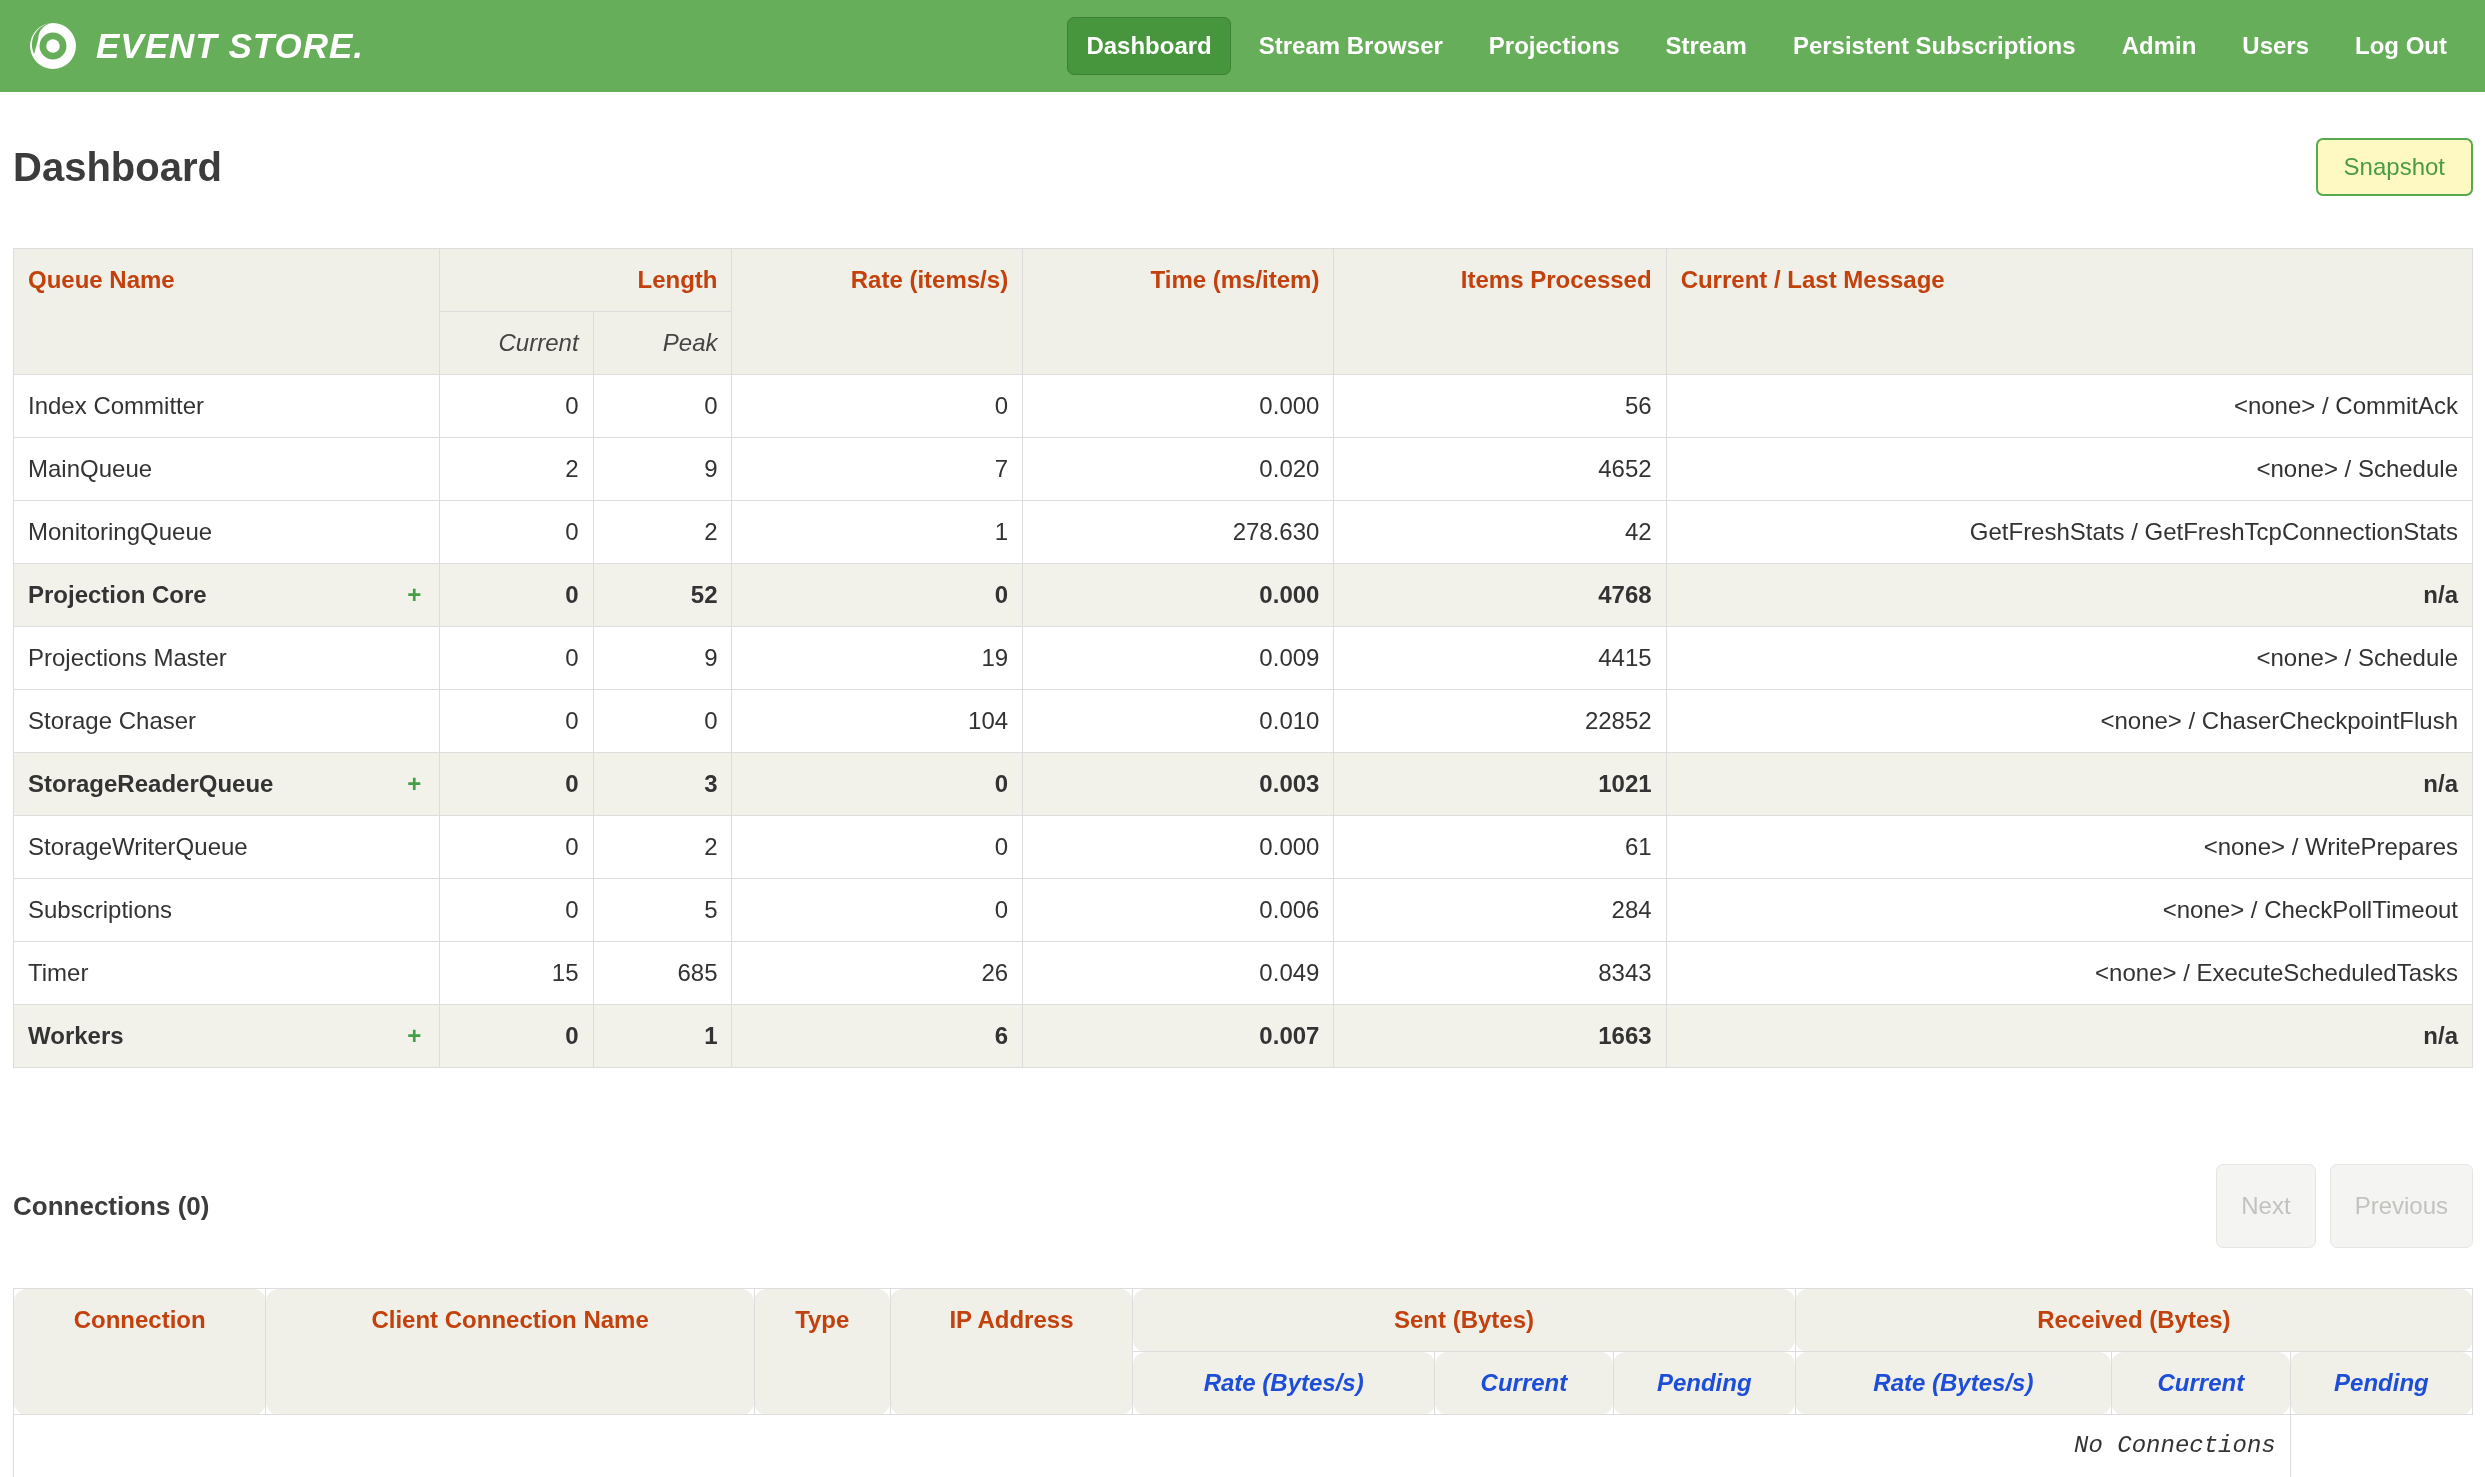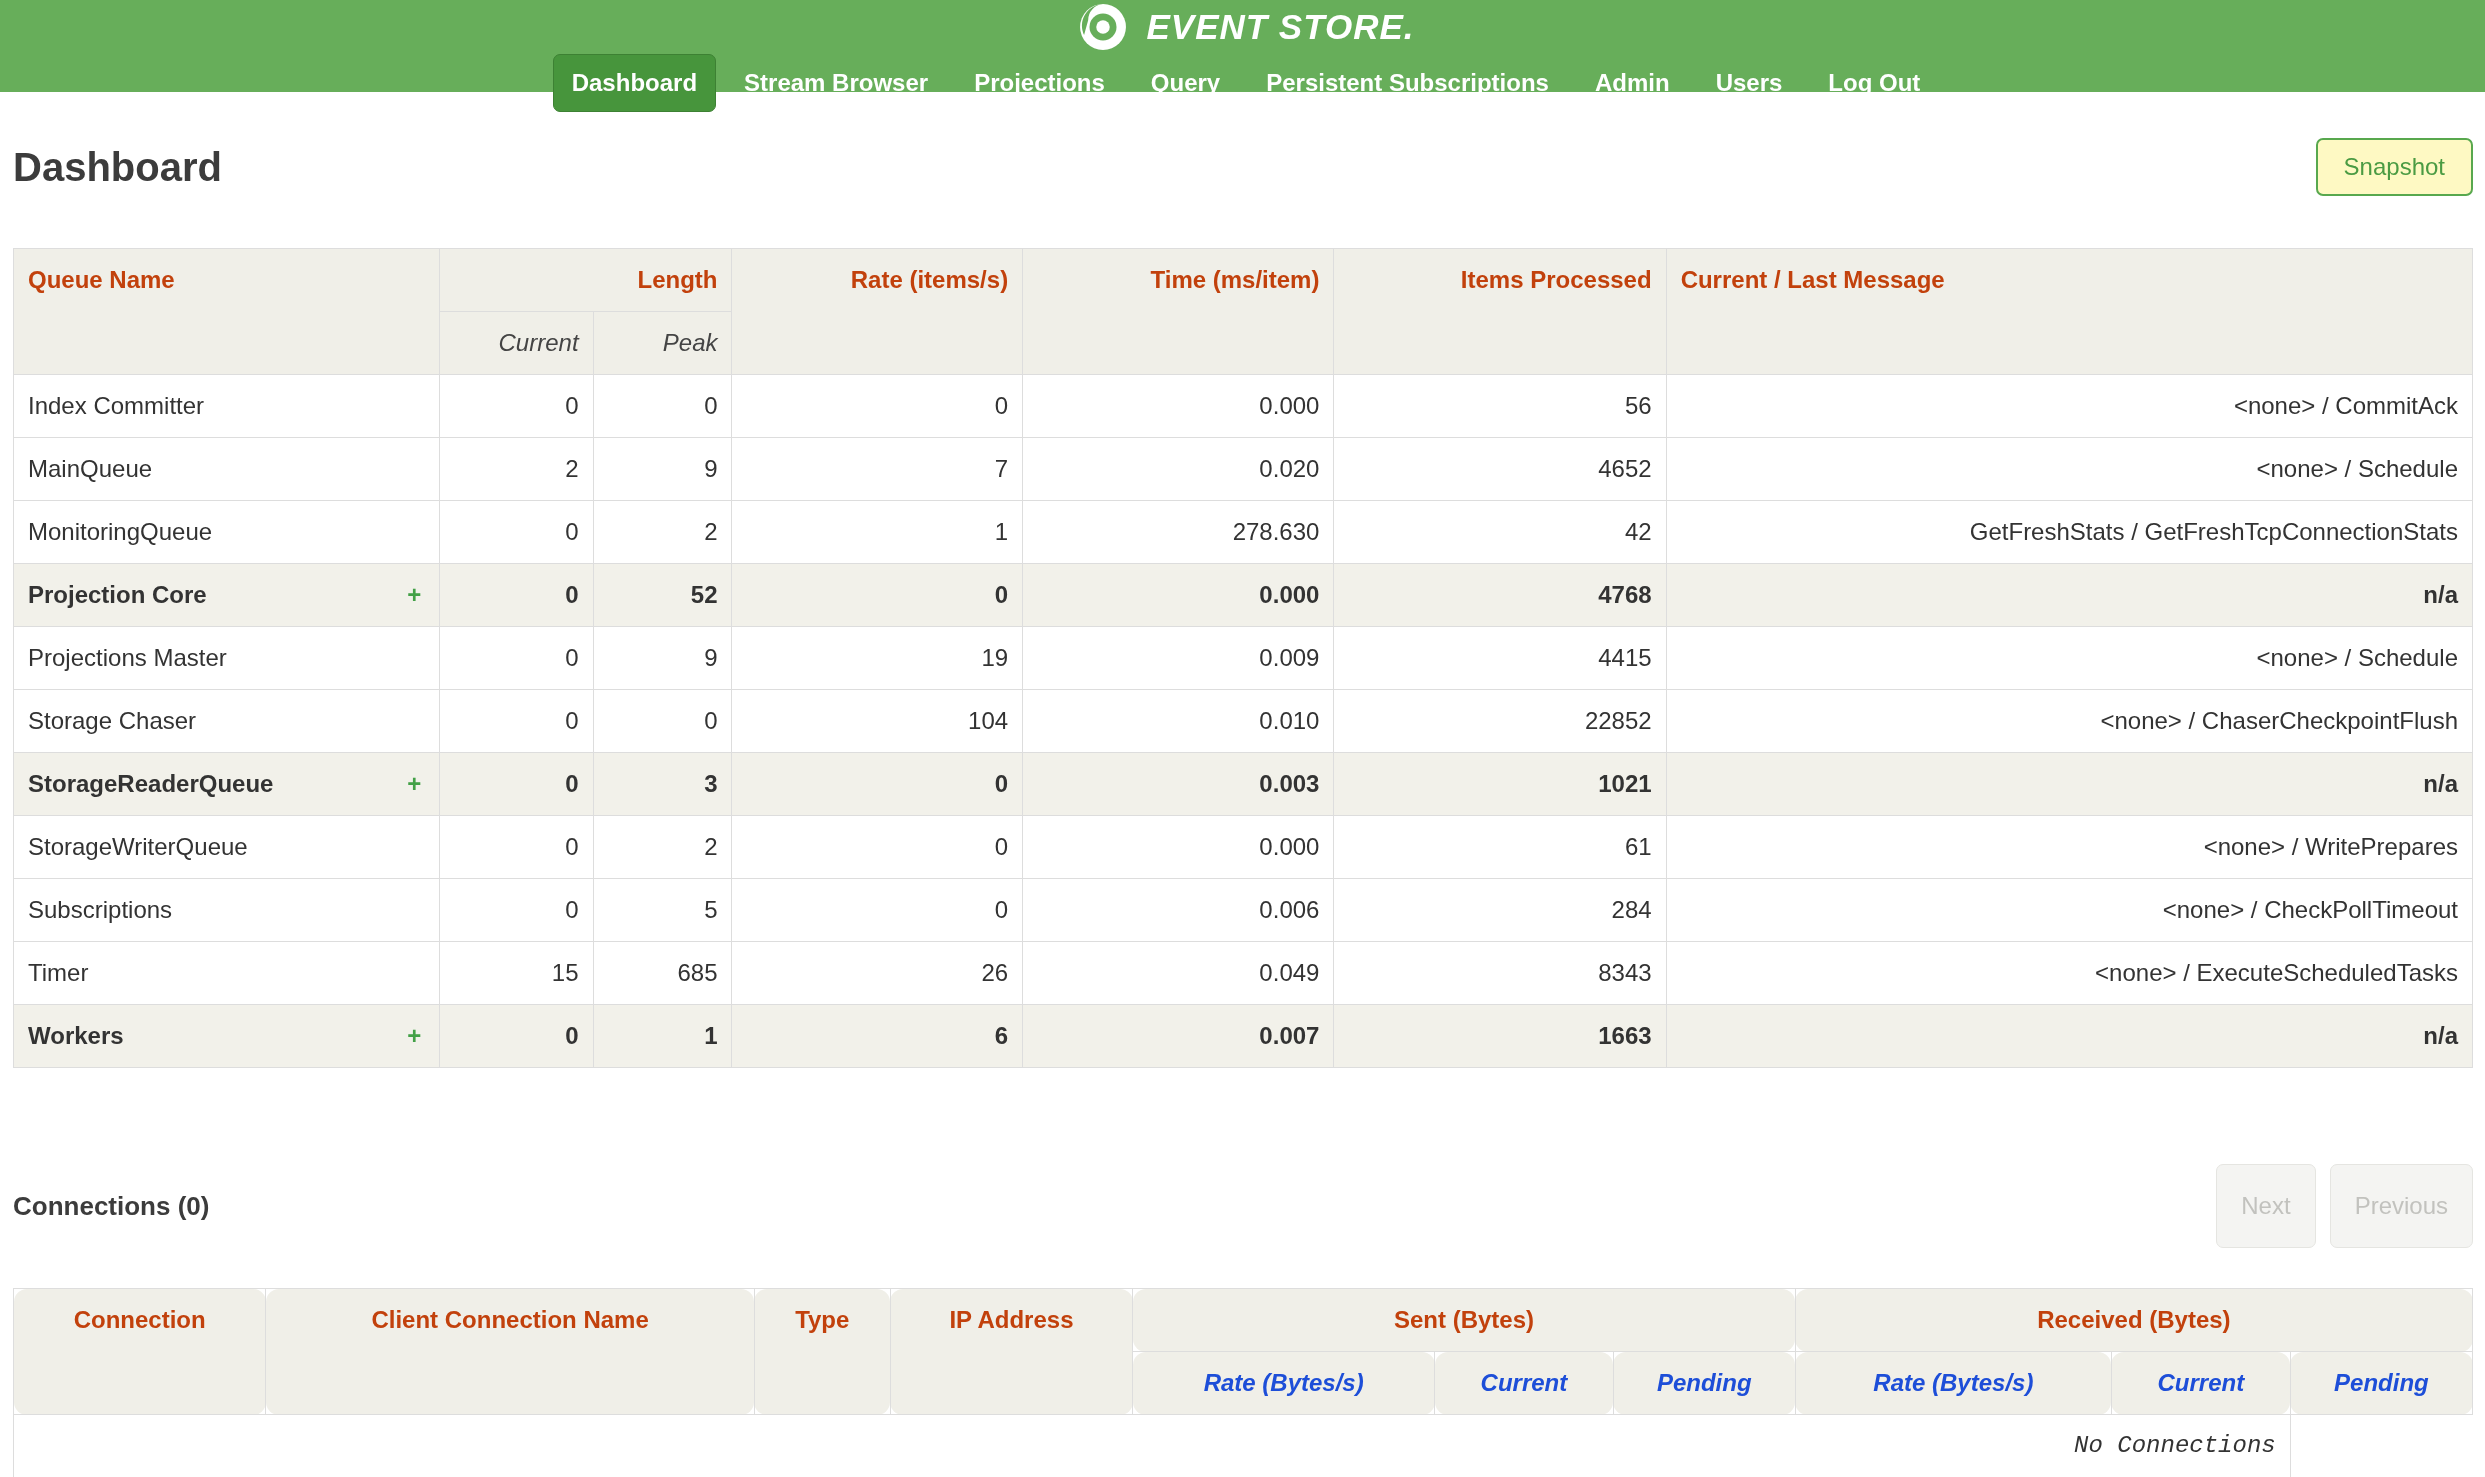--- a/index.html
+++ b/index.html
@@ -12,21 +12,20 @@
   }
 
   
   .navbar {
     background: #67ae5a;
     height: 92px;
     display: flex;
     align-items: center;
     justify-content: space-between;
     padding: 0 21px 0 26px;
-    flex-direction: column;
   }
   .brand { display: flex; align-items: center; gap: 16px; }
   .brand-logo { width: 54px; height: 54px; display: block; }
   .brand-text {
     color: #fff;
     font-size: 35px;
     font-weight: bold;
     font-style: italic;
     letter-spacing: 1px;
     white-space: nowrap;
@@ -116,21 +115,21 @@
       <circle cx="20" cy="20" r="10" fill="#67ae5a"></circle>
       <path d="M 6 26 A 16 16 0 0 1 20 3 A 12 12 0 0 0 9 15 Z" fill="#67ae5a"></path>
       <circle cx="20" cy="20" r="5" fill="#ffffff"></circle>
     </svg>
     <span class="brand-text">EVENT STORE.</span>
   </div>
   <nav class="nav-items">
       <a class="nav-item active">Dashboard</a>
       <a class="nav-item">Stream Browser</a>
       <a class="nav-item">Projections</a>
-      <a class="nav-item">Query</a>
+      <a class="nav-item">Stream</a>
       <a class="nav-item">Persistent Subscriptions</a>
       <a class="nav-item">Admin</a>
       <a class="nav-item">Users</a>
       <a class="nav-item">Log Out</a>
     </nav>
 </header>
 
 <main>
 
   <div class="page-header">

